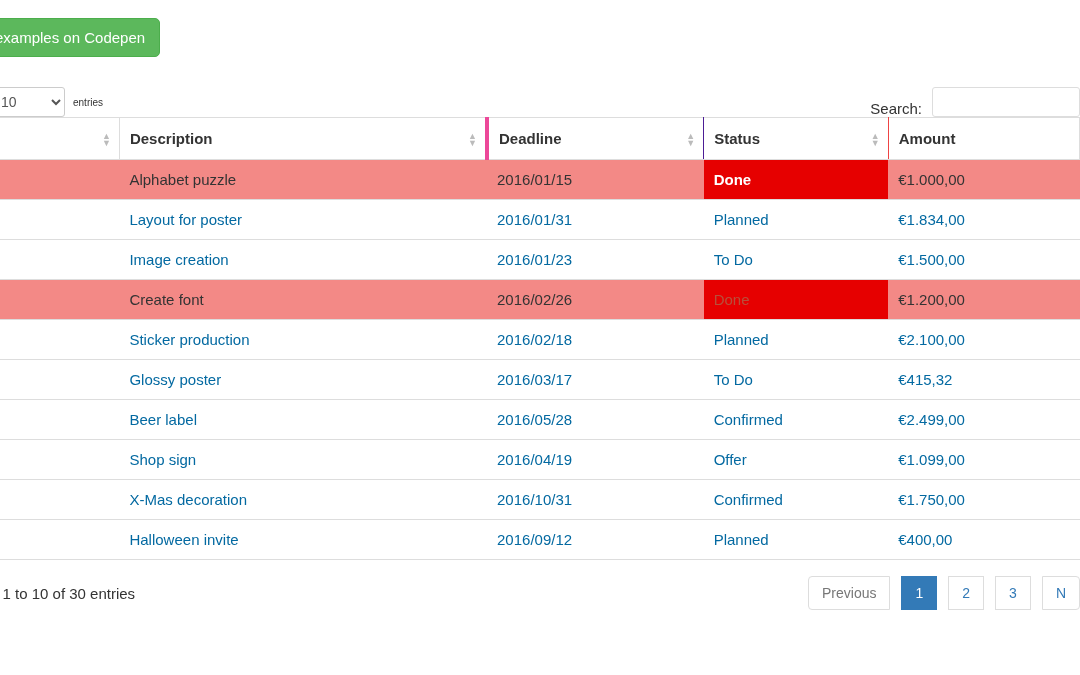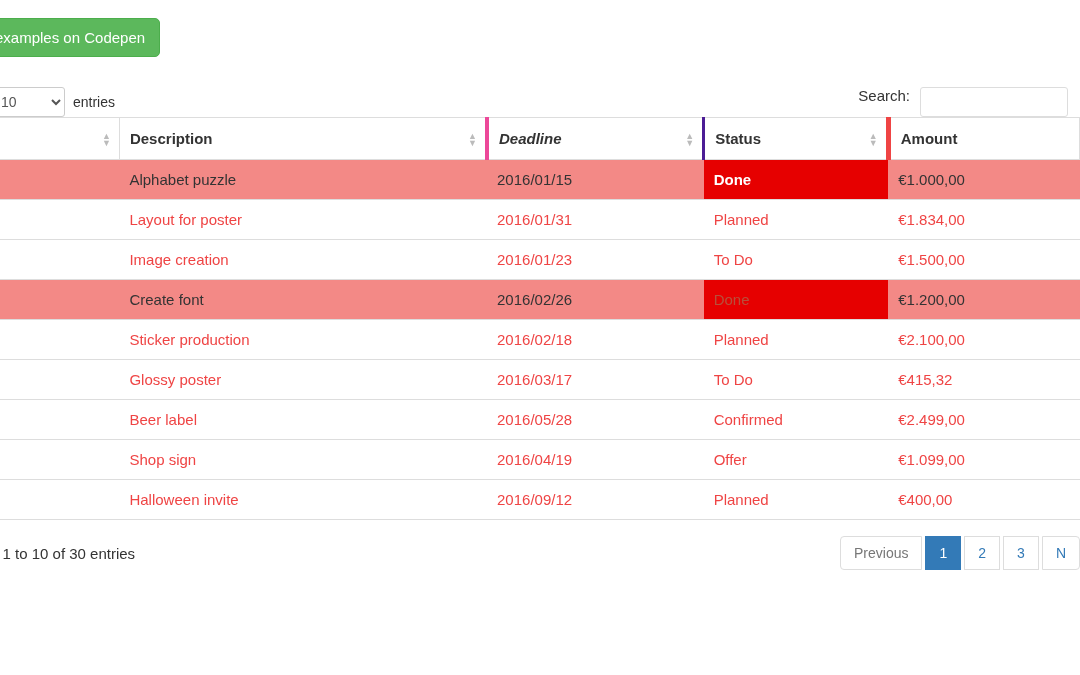--- a/index.html
+++ b/index.html
@@ -49,28 +49,28 @@
       width: 75px;
       height: 30px;
       border: 1px solid #ccc;
       background: #fff;
       padding: 4px 6px;
       font-size: 14px;
       border-radius: 3px;
       color: #555;
     }
     .entries-label {
-      font-size: 14px;
+      font-size: 10px;
       color: #333;
     }
     .right-controls {
       display: flex;
-      align-items: flex-start;
+      align-items: flex-end;
       gap: 10px;
-      padding-right: 12px;
+      padding-right: 0;
     }
     .search-label {
       font-size: 15px;
       color: #333;
     }
     .search-input {
       width: 148px;
       height: 30px;
       border: 1px solid #ddd;
       padding: 4px 8px;
@@ -109,57 +109,57 @@
       color: #bbb;
       font-size: 9px;
     }
     .sort-icons .up {
       margin-bottom: 1px;
     }
     tbody td {
       padding: 11px 10px;
       border-bottom: 1px solid #ddd;
       font-size: 15px;
-      color: #ef4444;
+      color: #0369a1;
     }
     tbody tr.hl td {
       background: #f38986;
       color: #333;
     }
     tbody tr.hl td.status-cell {
       background: #e60000;
       color: #fff;
       font-weight: 700;
     }
     tbody tr.hl.alt td.status-cell {
       background: #e60000;
       color: #b84f3a;
       font-weight: 400;
     }
     .col-first { width: 123px; border-right: 1px solid #ddd; }
     .col-desc { width: 377px; border-right: 4px solid #ec4899; }
-    .col-deadline { width: 221px; border-right: 3px solid #4c1d95; font-style: italic; }
-    .col-status { width: 188px; border-right: 5px solid #ef4444; }
+    .col-deadline { width: 221px; border-right: 1px solid #4c1d95; }
+    .col-status { width: 188px; border-right: 1px solid #ef4444; }
     .col-amount { width: 195px; }
     tbody td:nth-child(1) { border-right: none; }
     tbody td { border-right: none; }
     .bottom-row {
       display: flex;
       justify-content: space-between;
       align-items: center;
       padding: 4px 0 0 0;
     }
     .info-text {
       font-size: 15px;
       color: #333;
       margin-left: -10px;
     }
     .pagination {
       display: flex;
-      gap: 4px;
+      gap: 12px;
     }
     .page-btn {
       border: 1px solid #ddd;
       background: #fff;
       color: #337ab7;
       padding: 8px 13px;
       font-size: 14px;
       cursor: pointer;
       margin-left: -1px;
     }
@@ -285,20 +285,27 @@
         </tr>
         <tr>
           <td></td>
           <td>Shop sign</td>
           <td>2016/04/19</td>
           <td class="">Offer</td>
           <td>€1.099,00</td>
         </tr>
         <tr>
           <td></td>
+          <td>X-Mas decoration</td>
+          <td>2016/10/31</td>
+          <td class="">Confirmed</td>
+          <td>€1.750,00</td>
+        </tr>
+        <tr>
+          <td></td>
           <td>Halloween invite</td>
           <td>2016/09/12</td>
           <td class="">Planned</td>
           <td>€400,00</td>
         </tr>
       </tbody>
   </table>
 
   <div class="bottom-row">
     <div class="info-text">g 1 to 10 of 30 entries</div>

